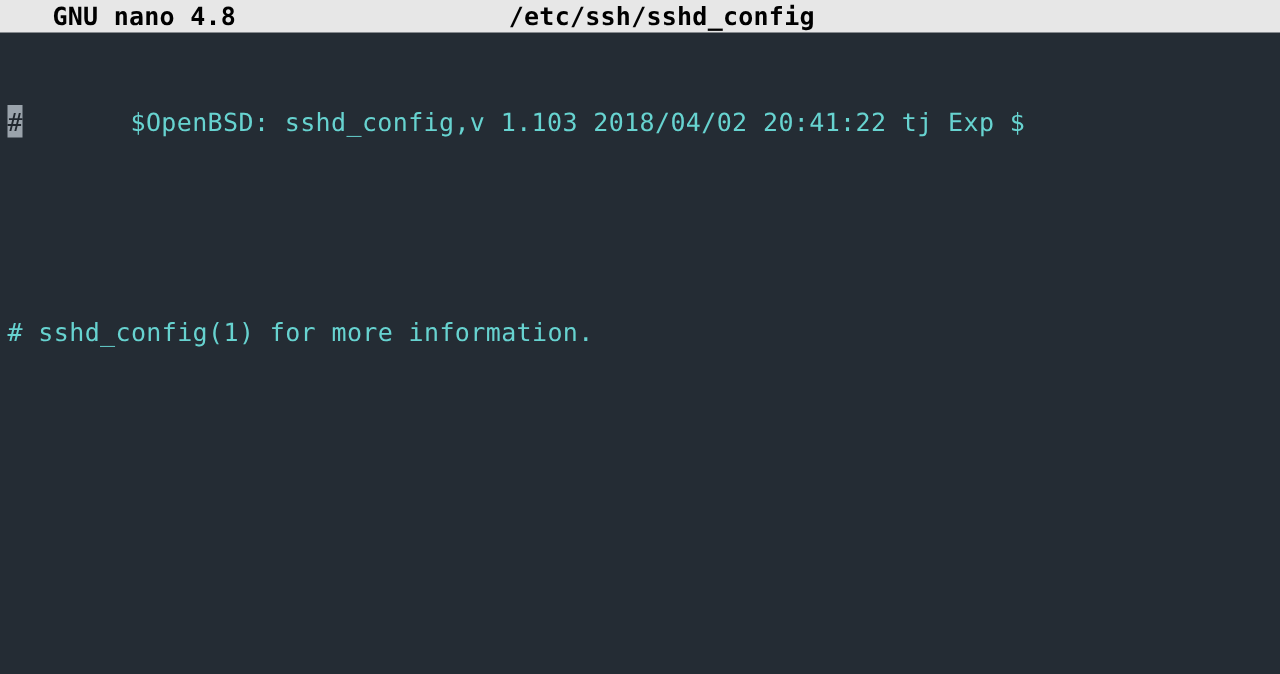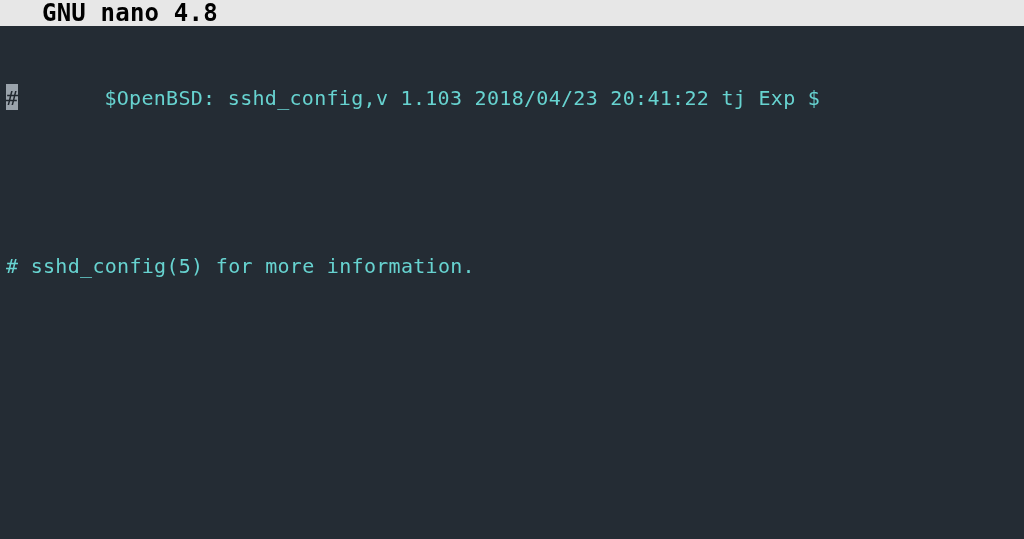--- a/index.html
+++ b/index.html
@@ -11,21 +11,21 @@
       font-size: 20px;
       line-height: 28px;
       background: #242c34;
     }
     .header {
       background: #e7e7e7;
       color: #000;
       display: flex;
       align-items: center;
       height: 26px;
-      font-size: 24px;
+      font-size: 20px;
       padding: 0 2px;
       font-weight: 600;
       letter-spacing: 0.2px;
     }
     .header .app {
       width: 405px;
       padding-left: 40px;
     }
     .header .file {
       flex: 1;
@@ -48,26 +48,27 @@
       height: 26px;
       vertical-align: top;
     }
     .cyan { color: #67d3d0; }
   </style>
 </head>
 <body>
 
 <div class="header">
   <span class="app">GNU nano 4.8</span>
+  <span class="file">/etc/ssh/sshd_config</span>
 </div>
 
 <div class="content">
-  <div class="line"><span class="cursor">#</span><span class="cyan">       $OpenBSD: sshd_config,v 1.103 2018/04/23 20:41:22 tj Exp $</span></div>
+  <div class="line"><span class="cursor">#</span><span class="cyan">       $OpenBSD: sshd_config,v 1.103 2018/04/02 20:41:22 tj Exp $</span></div>
   <div class="line">&nbsp;</div>
-  <div class="line cyan"># sshd_config(5) for more information.</div>
+  <div class="line cyan"># sshd_config(1) for more information.</div>
   <div class="line">&nbsp;</div>
   
   
   
   
   
   
   
   
   

